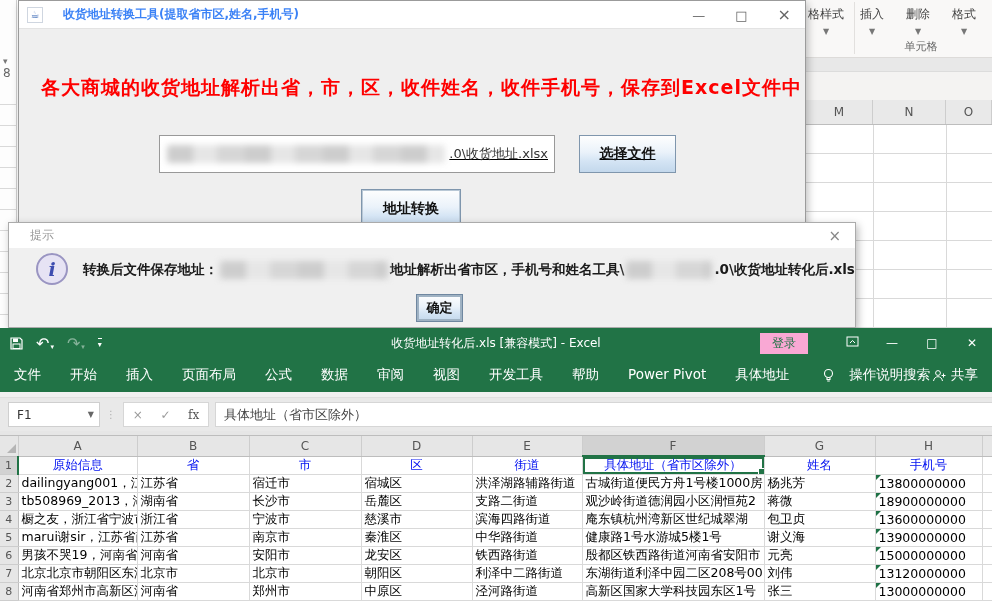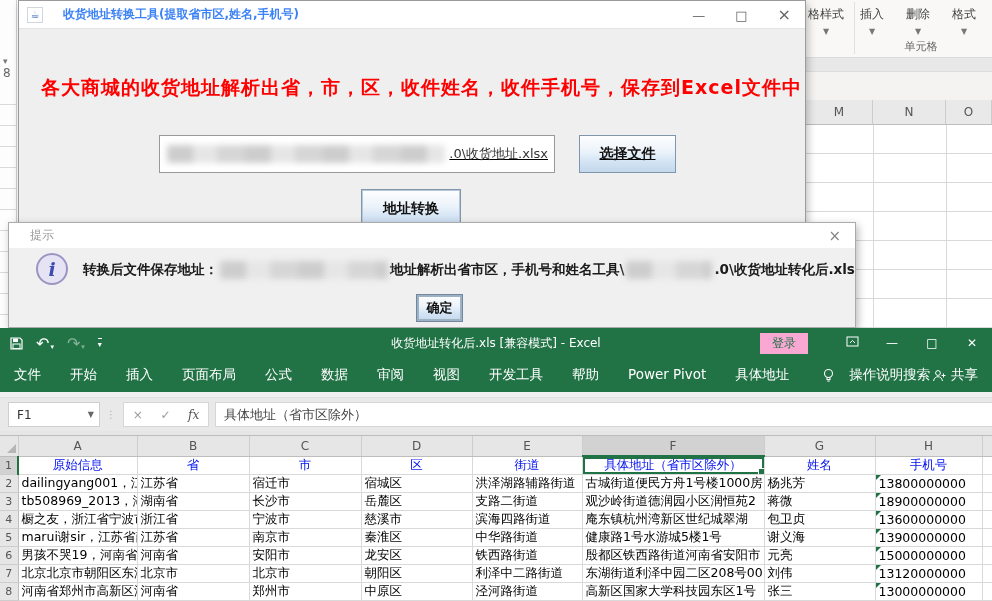--- a/index.html
+++ b/index.html
@@ -86,21 +86,21 @@
   .tellme { display:flex; align-items:center; gap:14px; margin-left:4px; white-space:nowrap; }
   .share { margin-left:auto; display:flex; align-items:center; gap:5px; white-space:nowrap; }
   .xl-strip { height:6px; background:#f1f1f1; border-bottom:1px solid #e0e0e0; }
   .fbar { height:33px; background:#e9e9e9; display:flex; align-items:center; padding:0 0 0 8px; position:relative; }
   .namebox { width:92px; height:25px; background:#fff; border:1px solid #cfcfcf; display:flex; align-items:center;
       font-size:12px; color:#333; padding-left:8px; position:relative; }
   .namebox .dd { position:absolute; right:5px; font-size:8px; color:#666; }
   .fbar .dots { color:#b0b0b0; font-size:10px; margin:0 6px; letter-spacing:1px; }
   .fbar .fbtns { width:86px; height:25px; background:#fff; border:1px solid #d6d6d6; display:flex;
       align-items:center; justify-content:space-around; color:#9a9a9a; font-size:12px; }
-  .fbar .fbtns .fx { font-family:"DejaVu Serif",serif; font-style:italic; color:#555; }
+  .fbar .fbtns .fx { font-family:"DejaVu Serif",serif; color:#555; }
   .fbar .ffield { flex:1; height:25px; background:#fff; border:1px solid #d6d6d6; border-right:none;
       display:flex; align-items:center; font-size:13px; color:#444; padding-left:8px; margin-left:6px; }
   .fbar2 { height:5px; background:#e6e6e6; border-bottom:1px solid #bdbdbd; }
 
   table.sheet { border-collapse:collapse; table-layout:fixed; width:992px; font-size:12.5px; }
   table.sheet td, table.sheet th { overflow:hidden; white-space:nowrap; font-weight:normal; }
   .colhdr th { height:20px; background:#e6e6e6; color:#555; font-size:12px; text-align:center;
       border-right:1px solid #cdcdcd; border-bottom:1px solid #bdbdbd; }
   .colhdr th.sel { background:#d2d2d2; border-bottom:2px solid #217346; }
   .colhdr th.corner { position:relative; }

